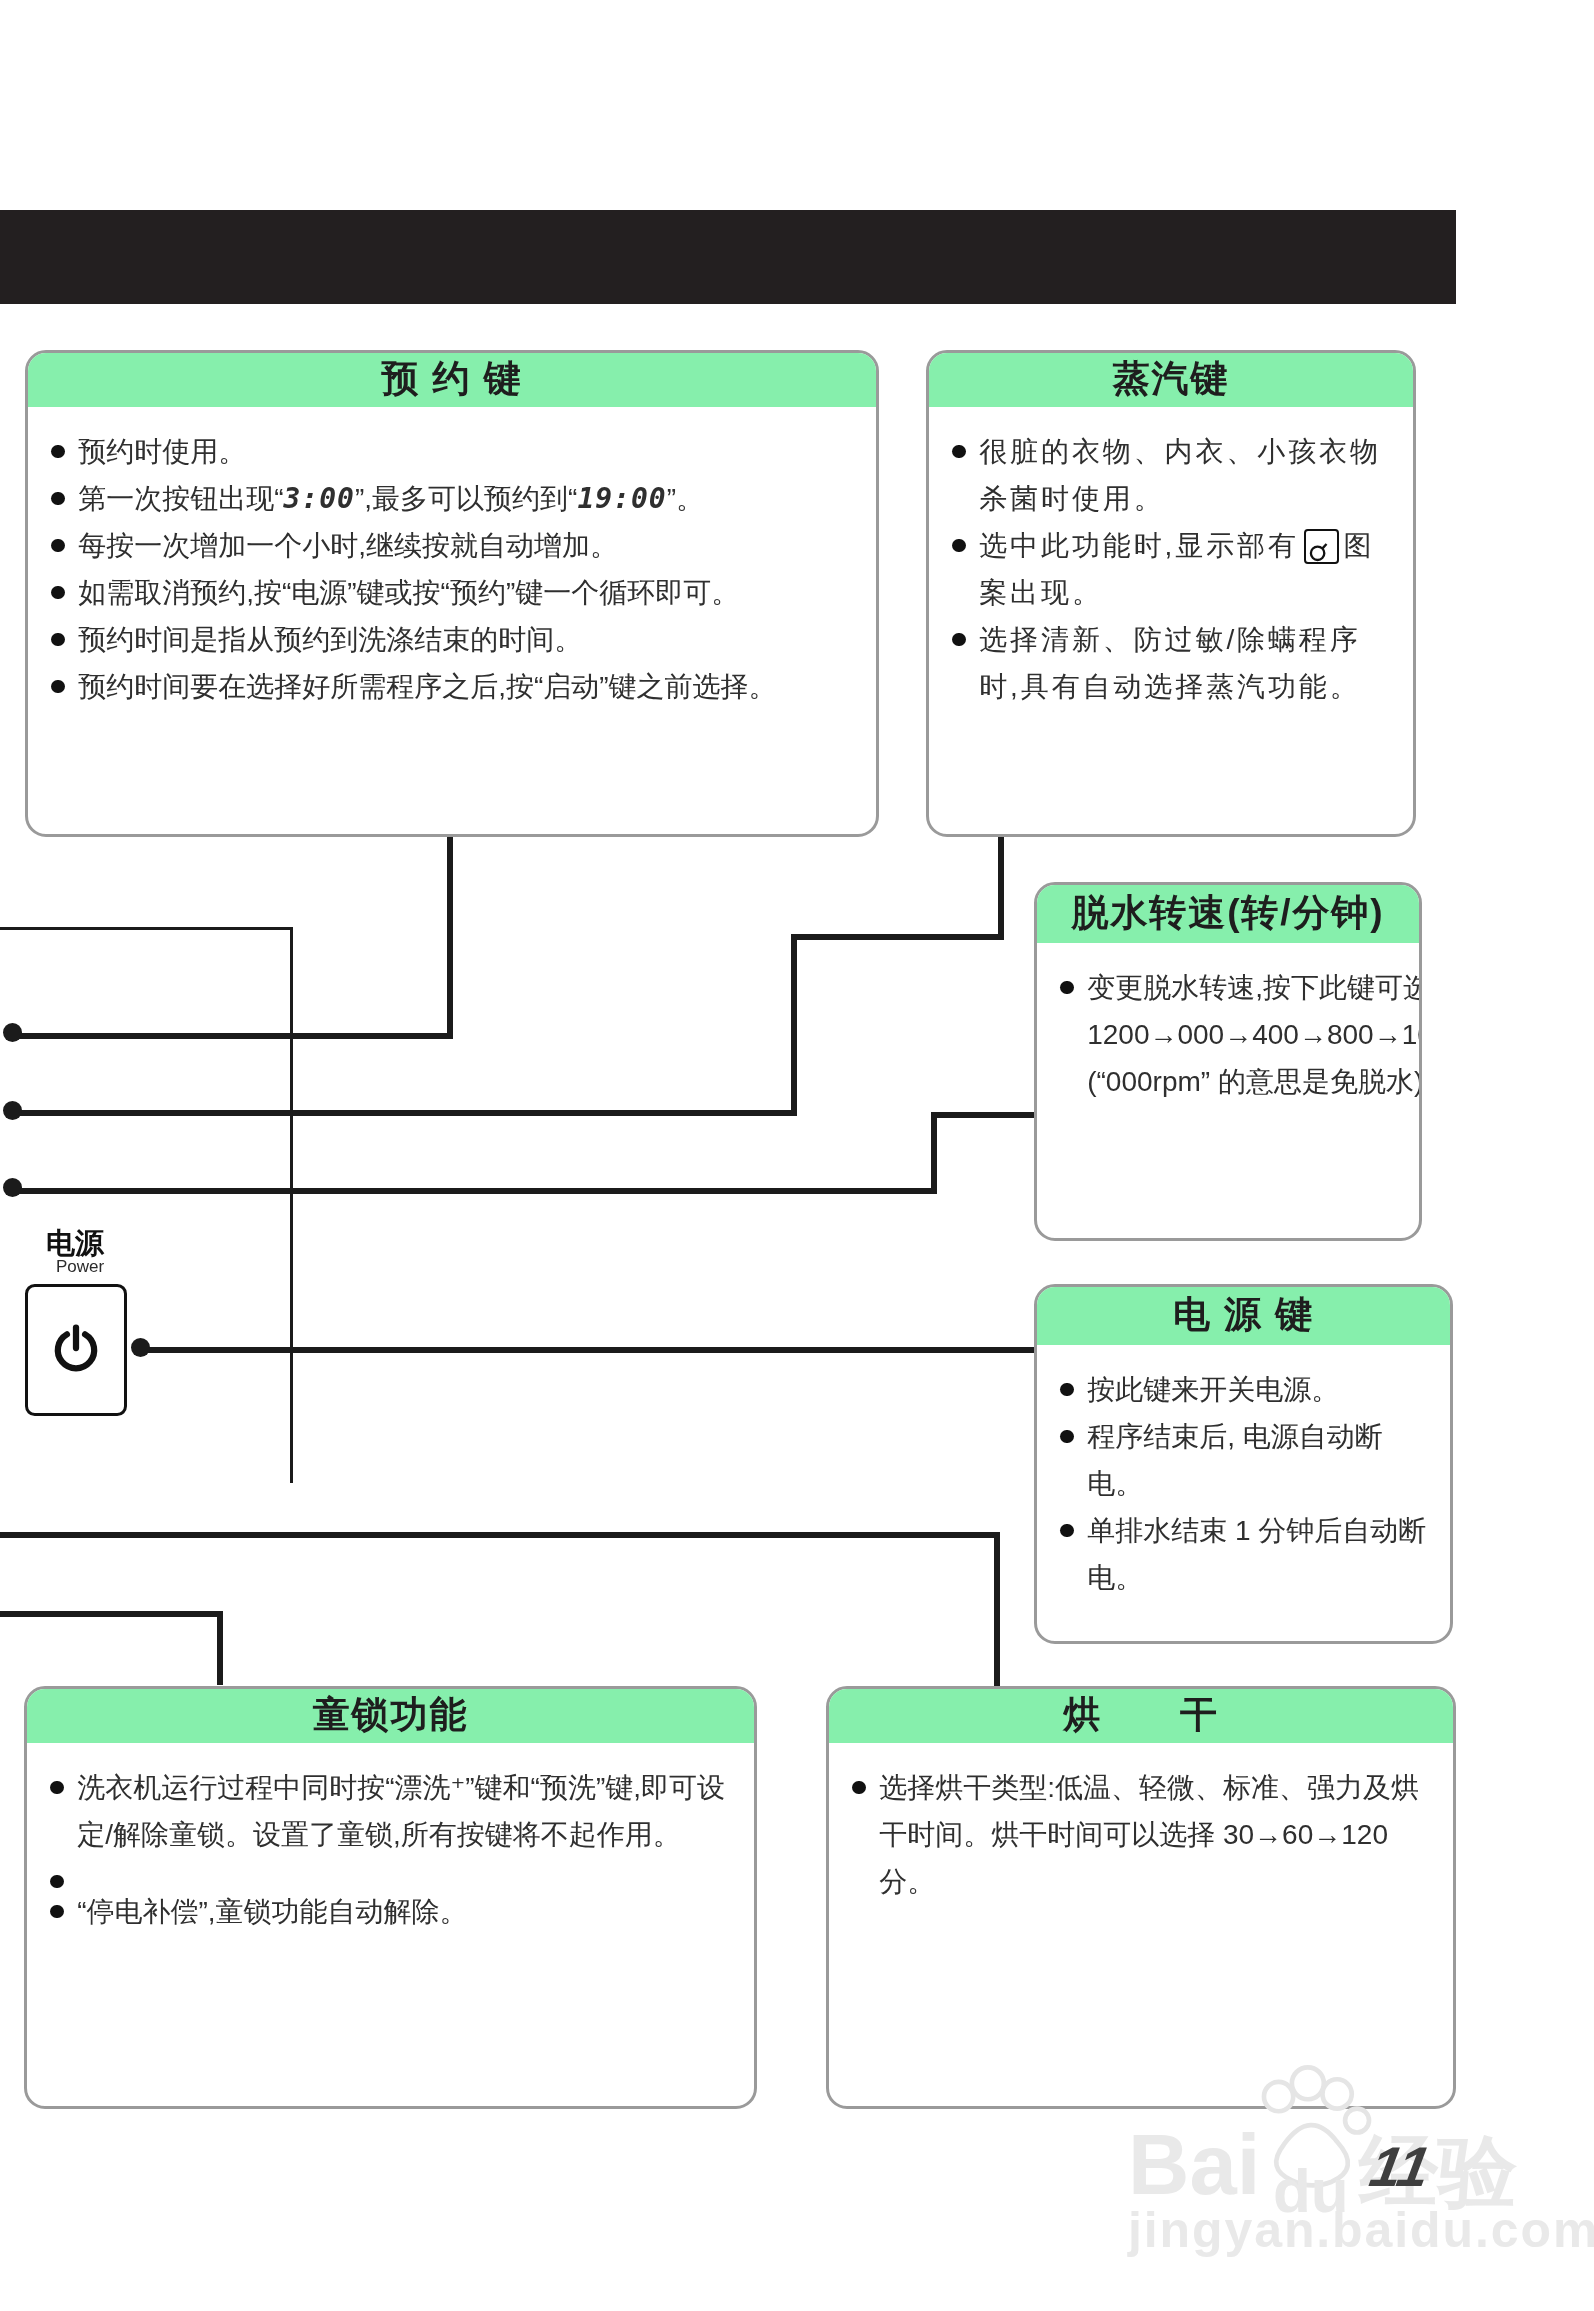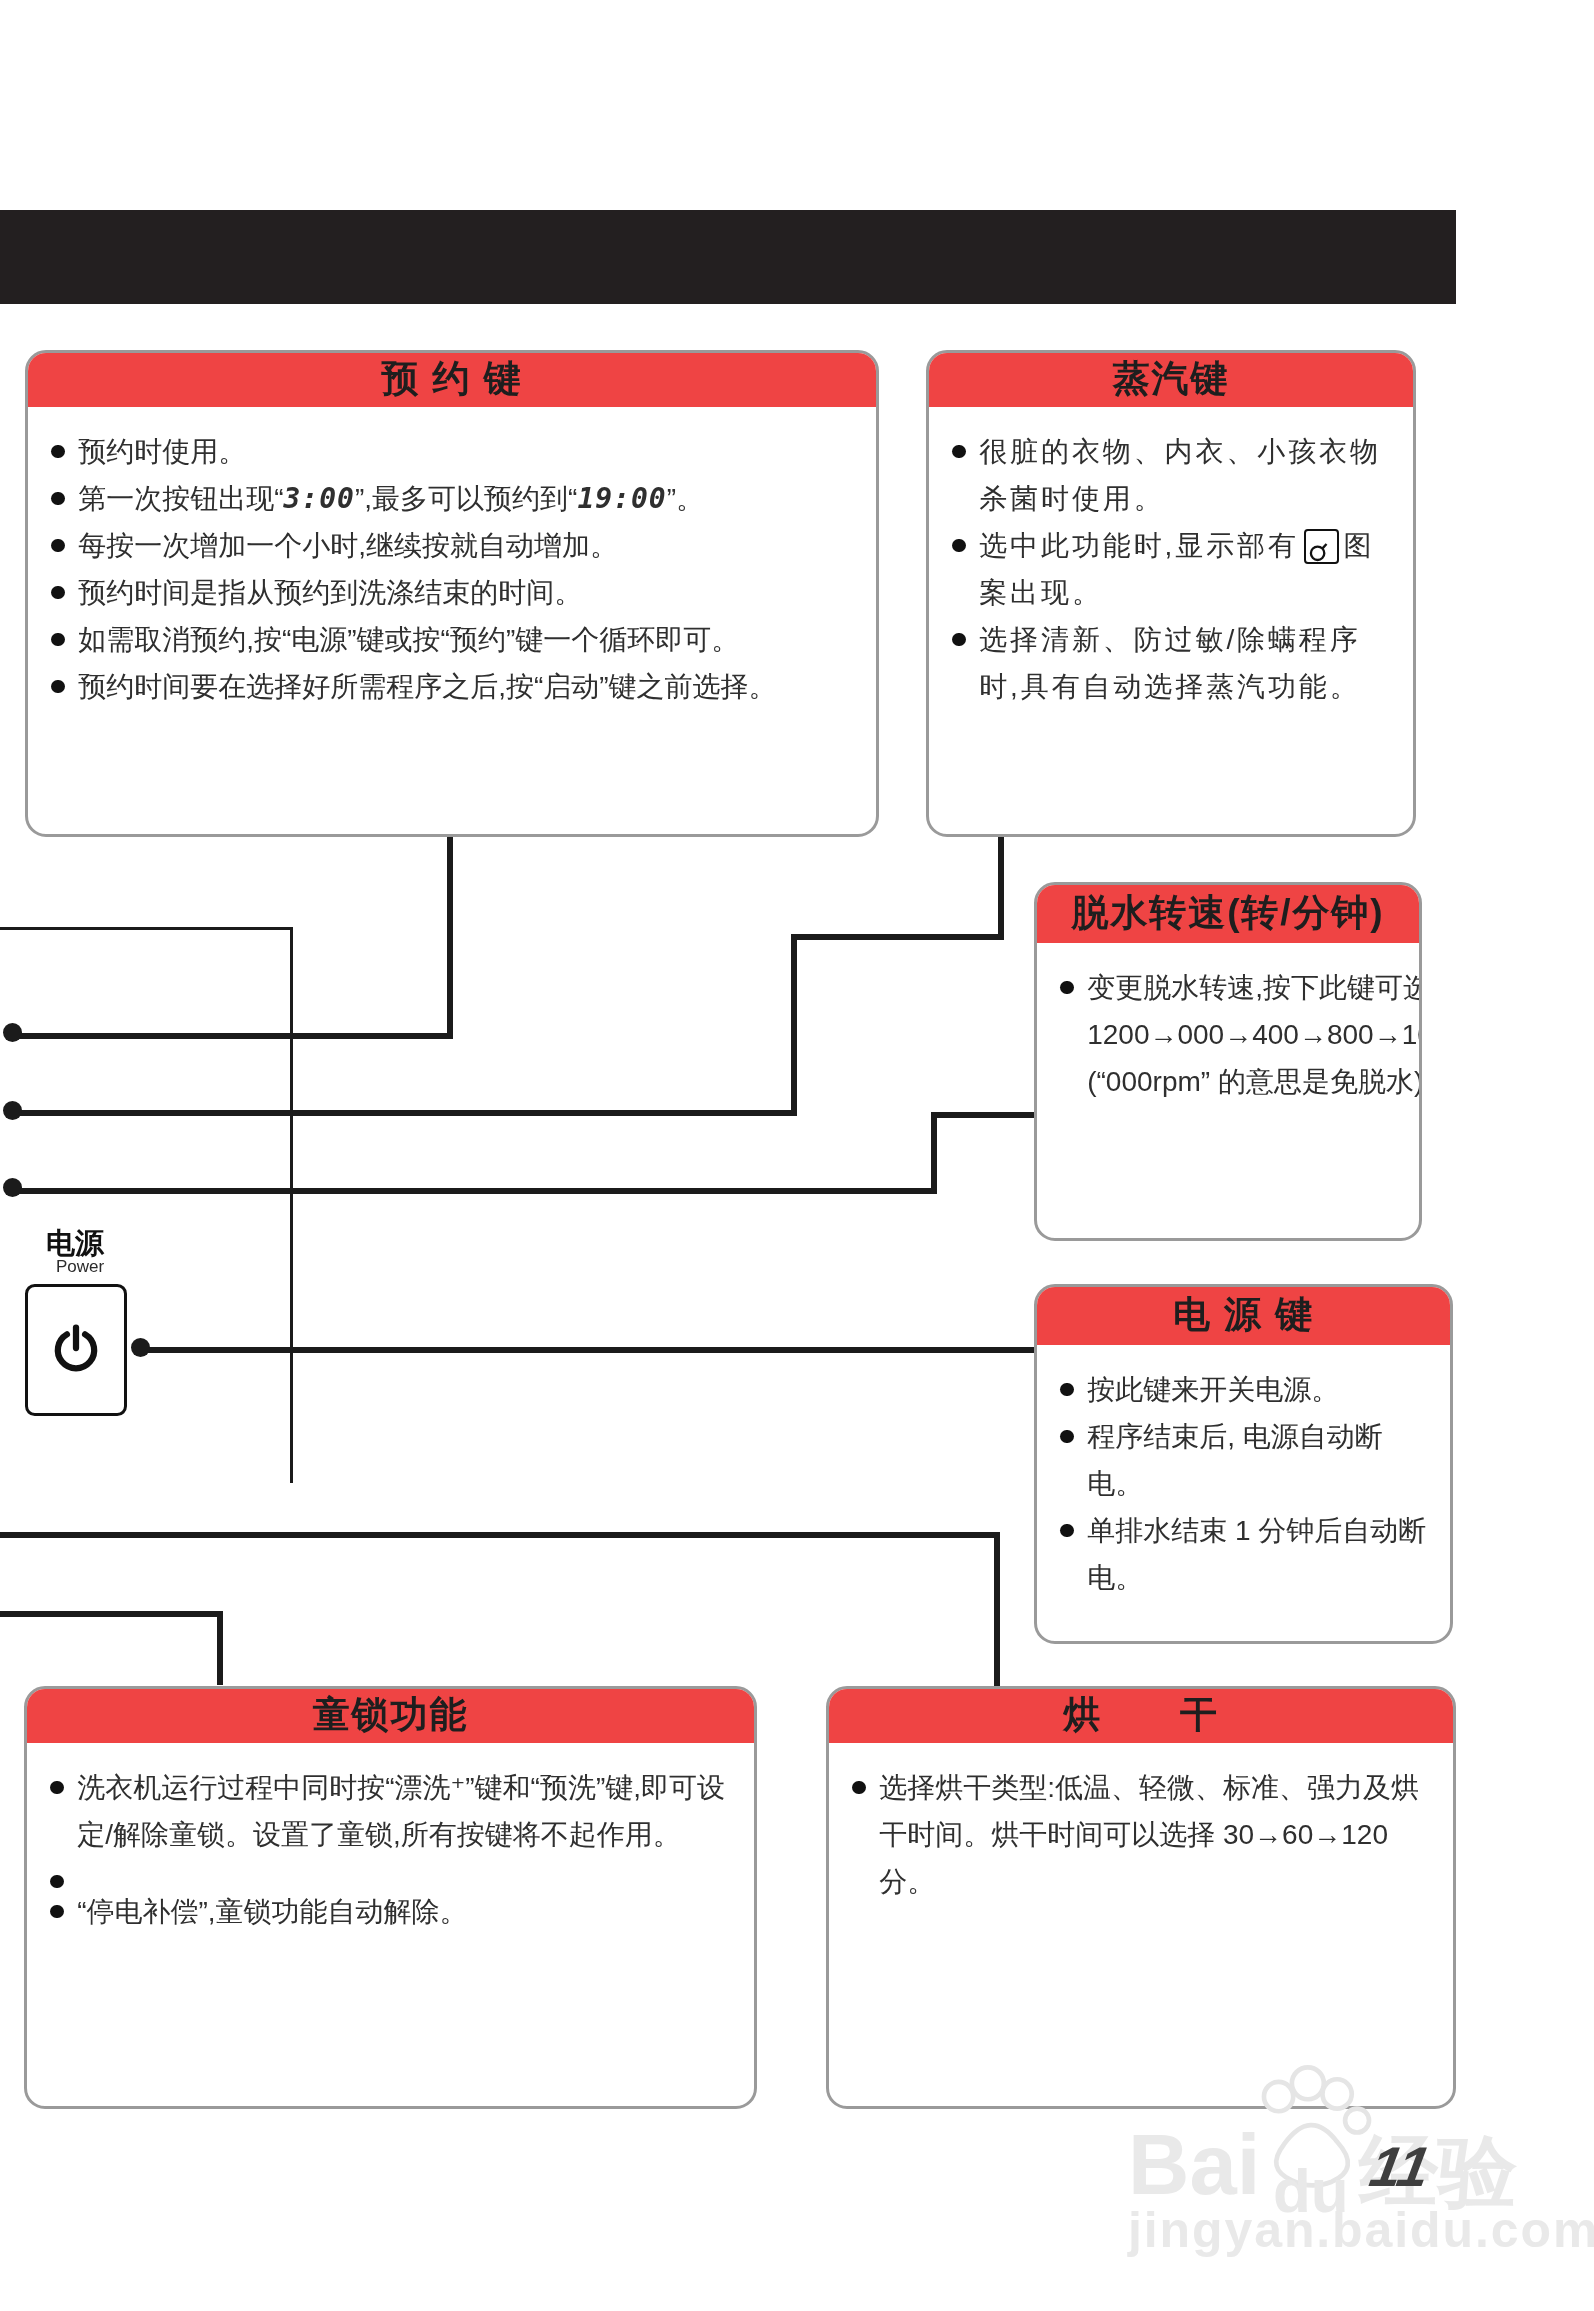--- a/index.html
+++ b/index.html
@@ -1,21 +1,21 @@
 <!DOCTYPE html>
 <html><head>
 <meta charset="utf-8">
 <style>
   html,body{margin:0;padding:0;background:#fff;}
   .page{position:relative;width:1594px;height:2311px;background:#ffffff;overflow:hidden;
         font-family:"Liberation Sans","DejaVu Sans",sans-serif;color:#2f2f2f;}
   .hbar{position:absolute;left:0;top:210px;width:1456px;height:94px;background:#231f20;}
   .panel{position:absolute;border:3.9px solid #9a9a9a;border-radius:21px;background:#fff;
          box-sizing:border-box;overflow:hidden;}
-  .panel-title{background:#ef4444;text-align:center;font-weight:bold;font-size:37px;color:#1e1e1e;
+  .panel-title{background:#86efac;text-align:center;font-weight:bold;font-size:37px;color:#1e1e1e;
                height:54px;line-height:52px;border-bottom:4.8px solid #ffffff;letter-spacing:1.9px;}
   .t60{height:58px;line-height:56px;}
   .panel-body{padding:17.4px 21px 0 19.3px;}
   .item{display:flex;align-items:flex-start;}
   .dot{flex:0 0 13.5px;width:13.5px;height:13.5px;border-radius:50%;background:#111;margin:16.4px 13.5px 0 3.9px;}
   .txt{margin:0;font-size:28px;line-height:47px;color:#2f2f2f;}
   .ls .txt{letter-spacing:2.9px;}
   .seg{font-family:"DejaVu Sans Mono",monospace;font-weight:bold;font-style:italic;letter-spacing:1px;}
   .line{position:absolute;background:#1b1b1b;}
   .cdot{position:absolute;width:19.3px;height:19.3px;border-radius:50%;background:#1b1b1b;}
@@ -84,25 +84,25 @@
       <div class="item">
         <span class="dot"></span>
         <p class="txt"><span>第一次按钮出现“</span><span class="seg">3:00</span><span>”,最多可以预约到“</span><span class="seg">19:00</span><span>”。</span></p>
       </div>
       <div class="item">
         <span class="dot"></span>
         <p class="txt">每按一次增加一个小时,继续按就自动增加。</p>
       </div>
       <div class="item">
         <span class="dot"></span>
+        <p class="txt">如需取消预约,按“电源”键或按“预约”键一个循环即可。</p>
+      </div>
+      <div class="item">
+        <span class="dot"></span>
         <p class="txt">预约时间是指从预约到洗涤结束的时间。</p>
-      </div>
-      <div class="item">
-        <span class="dot"></span>
-        <p class="txt">如需取消预约,按“电源”键或按“预约”键一个循环即可。</p>
       </div>
       <div class="item">
         <span class="dot"></span>
         <p class="txt">预约时间要在选择好所需程序之后,按“启动”键之前选择。</p>
       </div>
     </div>
   </section>
 
   <section class="panel ls" style="left:926px;top:350px;width:490px;height:487px">
     <header class="panel-title">蒸汽键</header>

